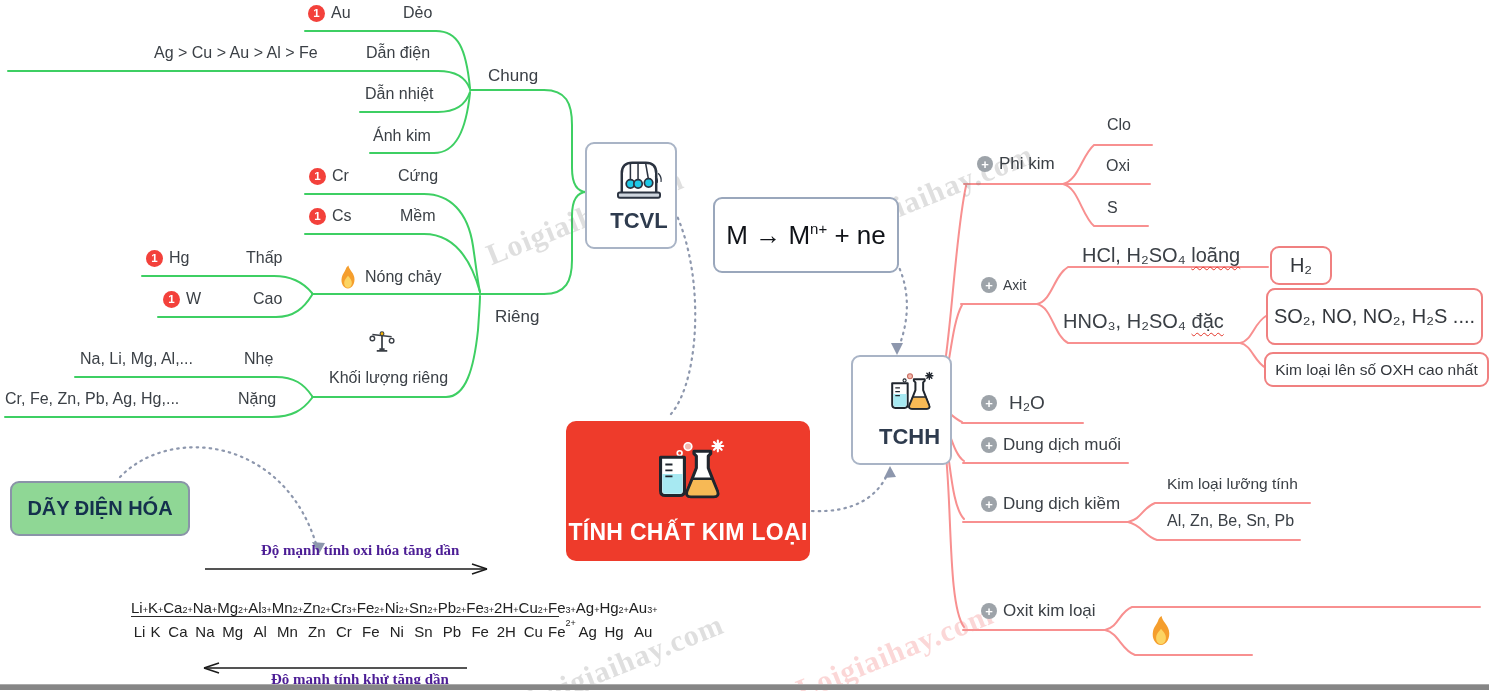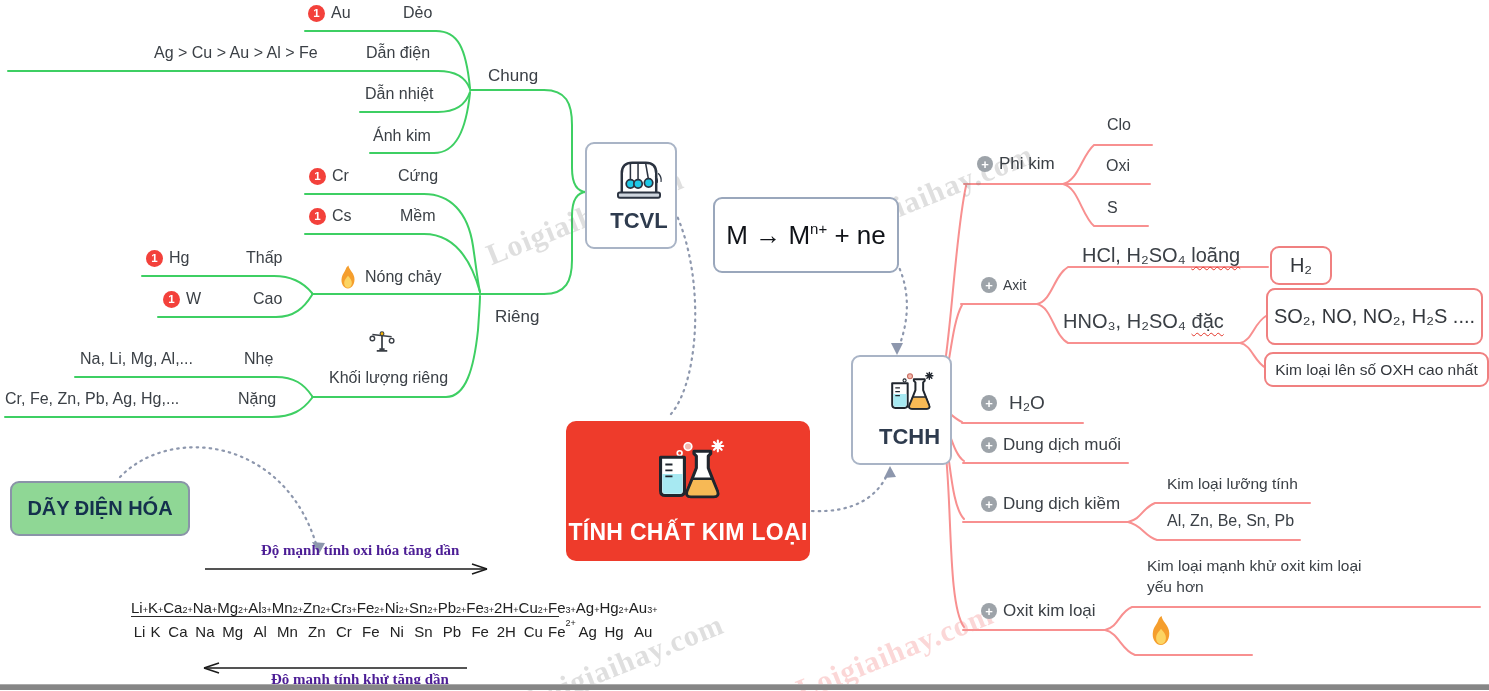--- a/index.html
+++ b/index.html
@@ -285,21 +285,20 @@
     <span class="plus">+</span>
     <span>Dung dịch kiềm</span>
   </div>
   <div class="lbl s155" style="left:1167px;top:475px;">Kim loại lưỡng tính</div>
   <div class="lbl" style="left:1167px;top:512px;">Al, Zn, Be, Sn, Pb</div>
 
   <div class="lbl row s17" style="left:981px;top:601px;">
     <span class="plus">+</span>
     <span>Oxit kim loại</span>
   </div>
-  <div class="note-wrap" style="left:1147px;top:555px;width:242px;">Kim loại mạnh khử  oxit kim loại yếu hơn</div>
   <div class="lbl" style="left:1147px;top:614px;">
     <svg width="28" height="33" viewBox="0 0 24 28">
       <path d="M12.5,1.5 C13,6 17.5,8.5 18.8,14 C20.2,20.5 16.5,26.5 11.9,26.5 C7.3,26.5 3.8,21 5.2,14.5 C6,10.5 8.6,8.6 9.6,5.4 C10,4 10.6,2.8 12.5,1.5 Z" fill="#f59e2d"></path>
       <path d="M12,12.5 C14.2,15.5 16.2,16.8 16.2,20.5 C16.2,23.8 14.2,25.8 12,25.8 C9.8,25.8 7.8,23.8 7.8,20.5 C7.8,17 10,15.2 12,12.5 Z" fill="#fcd462"></path>
     </svg>
   </div>
 
   <div class="greenbox" style="left:10px;top:481px;width:176px;height:51px;">
     <span>DÃY ĐIỆN HÓA</span>
   </div>

